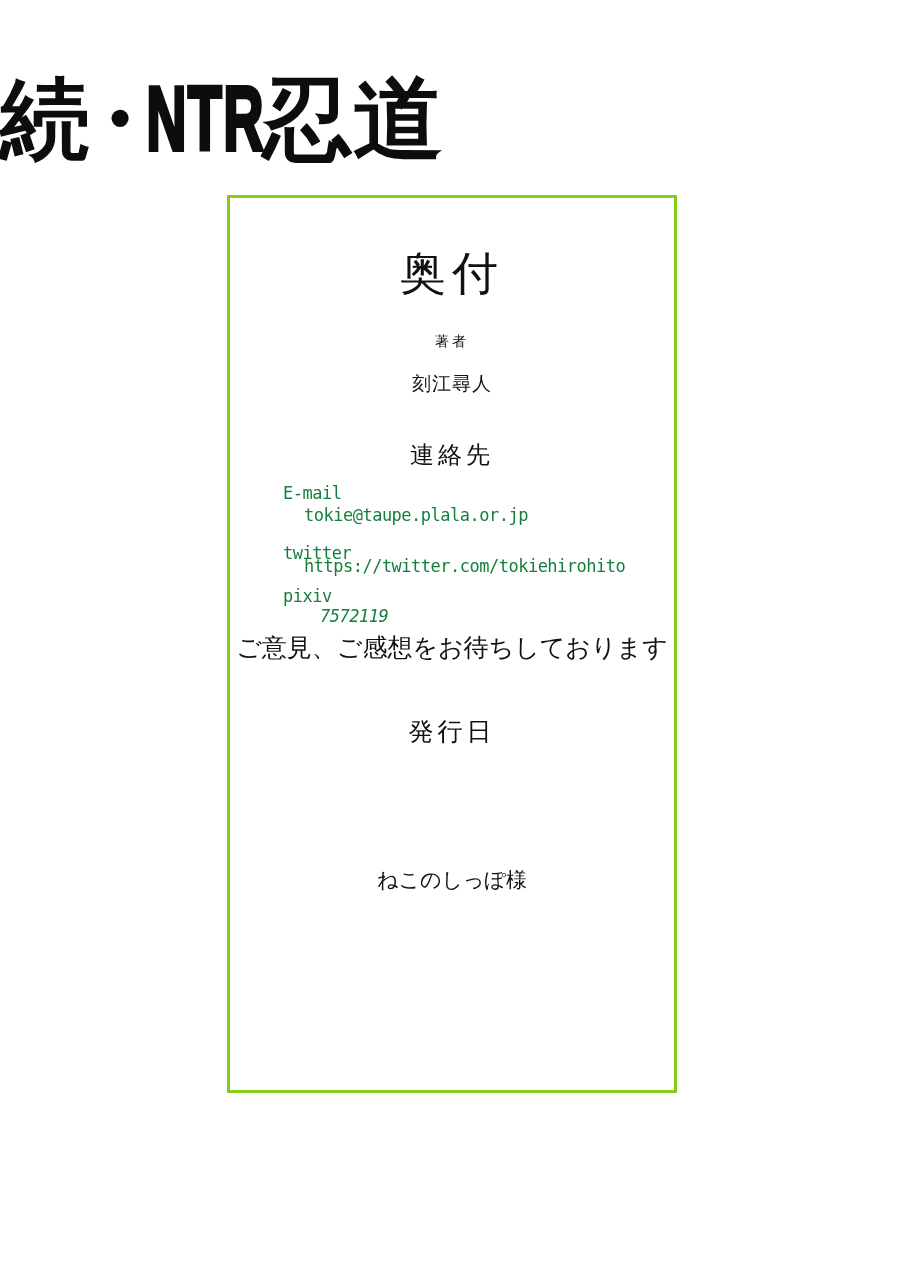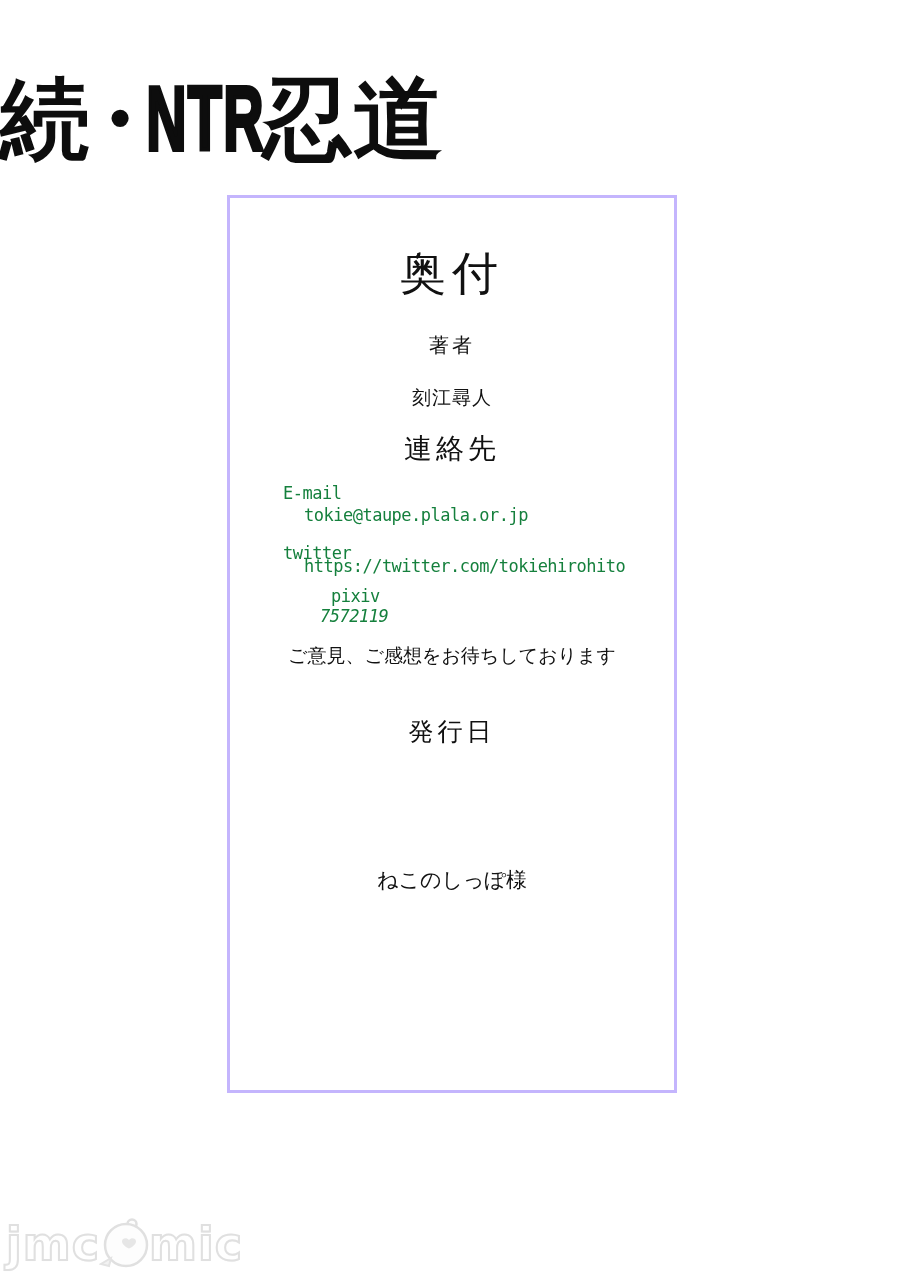--- a/index.html
+++ b/index.html
@@ -41,56 +41,56 @@
     letter-spacing: 2px;
   }
 
   
   .colophon-box {
     position: absolute;
     left: 227px;
     top: 195px;
     width: 450px;
     height: 898px;
-    border: 3px solid #c4b5fd;
+    border: 3px solid #84cc16;
     box-sizing: border-box;
     background: #ffffff;
   }
   .colophon-box .row {
     position: absolute;
     left: 0;
     width: 100%;
     text-align: center;
     line-height: 1.1;
     white-space: nowrap;
   }
   .heading       { top: 50px;  font-size: 46px; letter-spacing: 6px; }
-  .author-label  { top: 136px; font-size: 20px; letter-spacing: 3px; }
-  .author-name   { top: 190px; font-size: 19px; letter-spacing: 1px; }
-  .contact-label { top: 236px; font-size: 28px; letter-spacing: 4px; }
-  .feedback      { top: 448px; font-size: 19px; }
+  .author-label  { top: 136px; font-size: 14px; letter-spacing: 3px; }
+  .author-name   { top: 176px; font-size: 19px; letter-spacing: 1px; }
+  .contact-label { top: 244px; font-size: 24px; letter-spacing: 4px; }
+  .feedback      { top: 436px; font-size: 25px; }
   .pub-label     { top: 520px; font-size: 25px; letter-spacing: 4px; }
   .pub-date      { top: 566px; font-size: 20px; letter-spacing: 1px; }
   .printer-label { top: 617px; font-size: 25px; letter-spacing: 4px; }
   .printer-name  { top: 670px; font-size: 21px; }
 
   .mono-line {
     position: absolute;
     font-family: "DejaVu Sans Mono", "Liberation Mono", monospace;
     font-size: 17px;
     letter-spacing: -0.5px;
     line-height: 1;
     white-space: nowrap;
     color: #15803d;
   }
   .c-label-1 { top: 287px; left: 53px; }
   .c-value-1 { top: 309px; left: 74px; }
   .c-label-2 { top: 347px; left: 53px; }
   .c-value-2 { top: 360px; left: 74px; }
-  .c-label-3 { top: 390px; left: 53px; margin-left: 48px; }
+  .c-label-3 { top: 390px; left: 53px; }
   .c-value-3 { top: 410px; left: 90px; font-style: italic; }
 
   .disclaimer {
     position: absolute;
     top: 748px;
     left: 23px;
     width: 420px;
     font-size: 20px;
     line-height: 1.25;
     text-align: left;
@@ -148,28 +148,14 @@
 
     <div class="row feedback">ご意見、ご感想をお待ちしております</div>
 
     <div class="row pub-label">発行日</div>
 
     <div class="row printer-name">ねこのしっぽ様</div>
 
 
   </div>
 
-  <div class="watermark">
-    <span class="wm-text">jmc</span>
-    <span class="wm-mascot">
-      <svg width="52" height="56" viewBox="0 0 52 56">
-        <g fill="#fdfdfd" stroke="#e0e0e0" stroke-width="2.5">
-          <circle cx="33" cy="10" r="4.5"></circle>
-          <circle cx="27" cy="31" r="21"></circle>
-          <path d="M12 44 L2 50 L10 52 Z" fill="#f2f2f2" stroke="#e3e3e3" stroke-width="2"></path>
-        </g>
-        <path d="M30 26 c2.5-3 7-1.5 7 1.5 c0 3-4.5 6-7 7 c-2.5-1-7-4-7-7 c0-3 4.5-4.5 7-1.5 Z" fill="#e6e6e6"></path>
-      </svg>
-    </span>
-    <span class="wm-text">mic</span>
-  </div>
 
 </div>
 
 </body></html>

